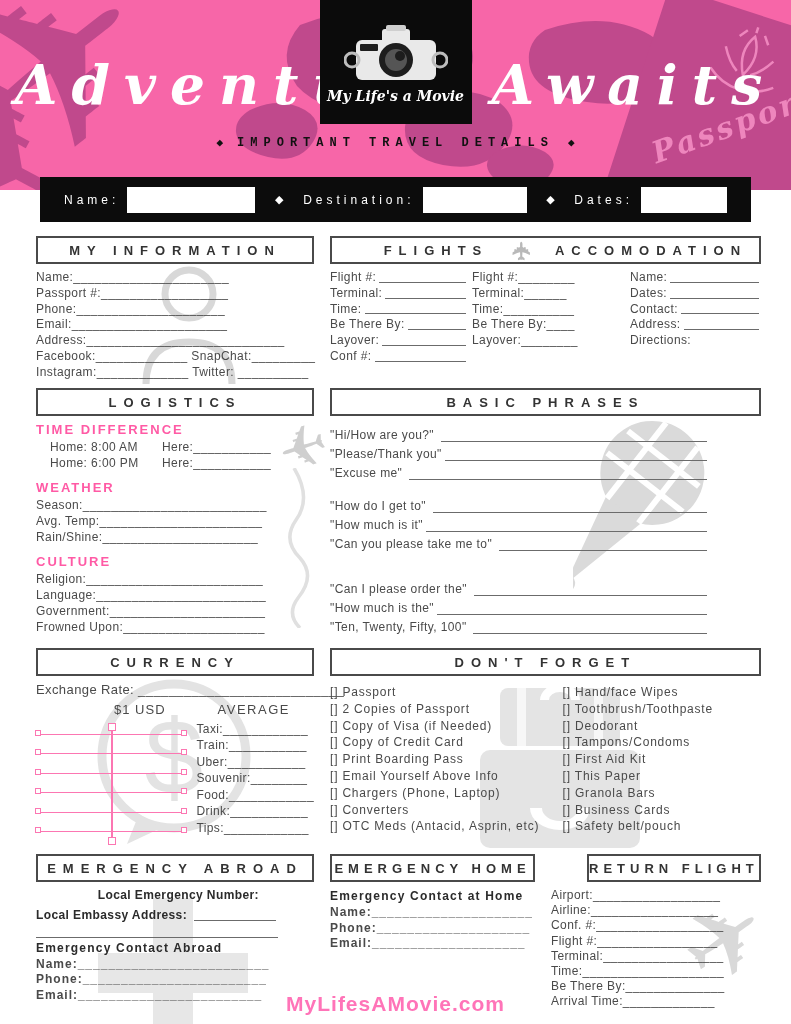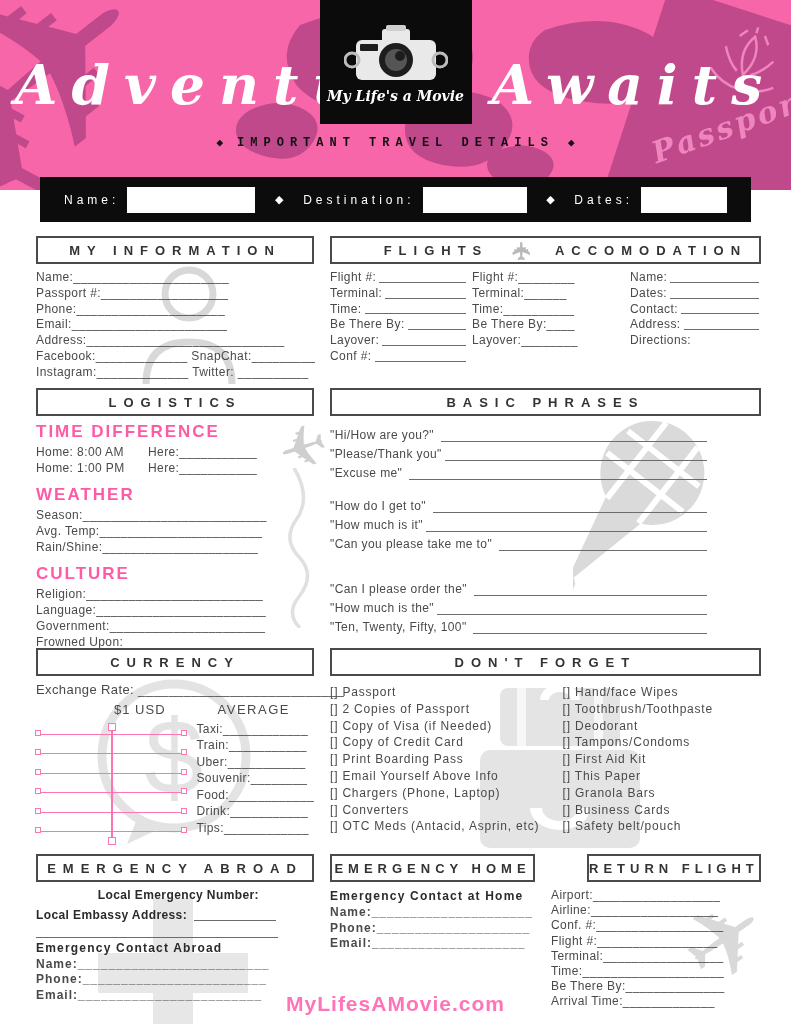--- a/index.html
+++ b/index.html
@@ -59,24 +59,24 @@
   
   .mi-fields .fld { line-height:15.8px; }
 
   
   .fl-cols { display:flex; }
   .fl-c1 { width:138px; } .fl-c2 { width:148px; padding-left:4px; } .fl-c3 { flex:1; padding-left:14px; }
   .fl-head { display:flex; align-items:center; justify-content:space-around; letter-spacing:7px;padding-left:40px; }
   .head-plane { color:#b9b9b9; font-size:24px; transform:rotate(-90deg); letter-spacing:0; line-height:0; }
 
   
-  .pink-head { color:#FF5AA5; font-weight:bold; font-size:17px; letter-spacing:2px; margin-bottom:2px; }
+  .pink-head { color:#FF5AA5; font-weight:bold; font-size:13px; letter-spacing:2px; margin-bottom:2px; }
   .log-group { margin-bottom:9px; }
   .td-row { display:flex; line-height:16px; }
-  .td-row .l { width:112px; } 
+  .td-row .l { width:112px;margin-left:14px; } 
   .log-fields .fld, .td-row { line-height:16px; }
 
   
   .ph-group { margin-bottom:14px; }
   .ph-group.g3 { margin-top:26px; }
   .phrases .fld { line-height:19px; padding-right:52px; }
 
   
   .cur-labels { display:flex; font-size:13px; letter-spacing:1.5px; margin:4px 0 4px; }
   .cur-labels .usd { margin-left:78px; font-weight:normal; letter-spacing:1px; }
@@ -267,21 +267,21 @@
       <div class="sec-head">LOGISTICS</div>
       <div class="sec-body">
         <div class="log-group">
           <div class="pink-head">TIME DIFFERENCE</div>
           <div>
               <div class="td-row">
                 <span class="l">Home: 8:00 AM</span>
                 <span class="r">Here:___________</span>
               </div>
               <div class="td-row">
-                <span class="l">Home: 1:00 PM</span>
+                <span class="l">Home: 6:00 PM</span>
                 <span class="r">Here:___________</span>
               </div>
             </div>
         </div>
         <div class="log-group">
           <div class="pink-head">WEATHER</div>
           <div class="log-fields">
               <div class="fld">Season:__________________________</div>
               <div class="fld">Avg. Temp:_______________________</div>
               <div class="fld">Rain/Shine:______________________</div>

